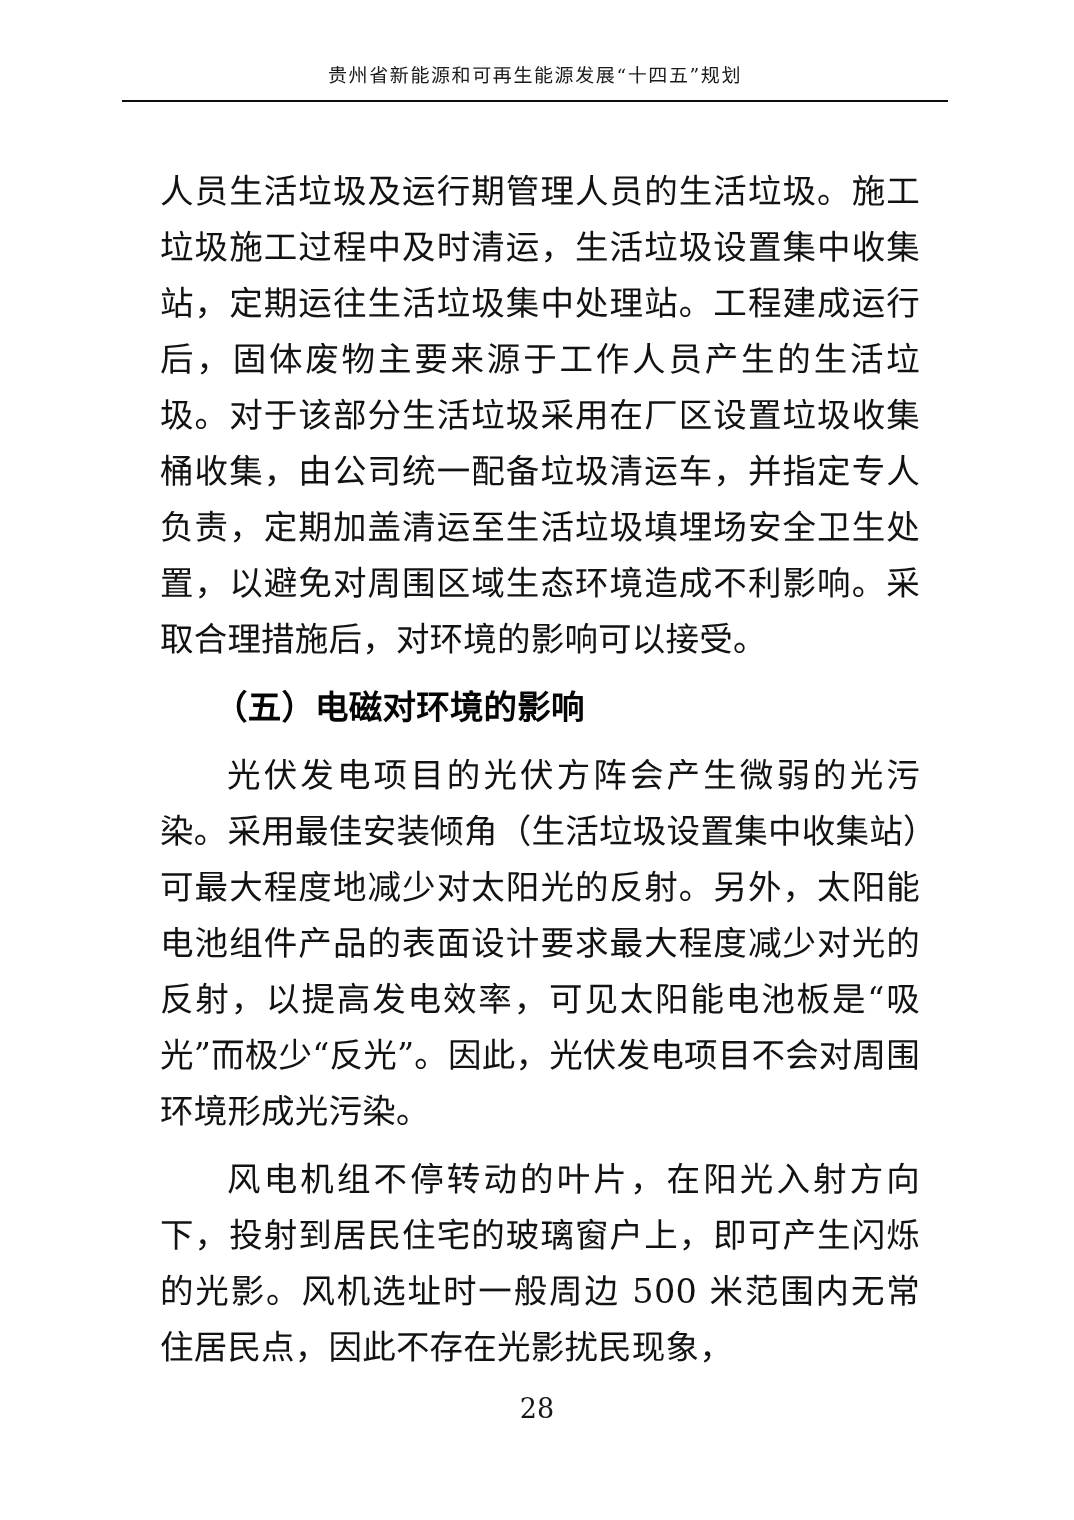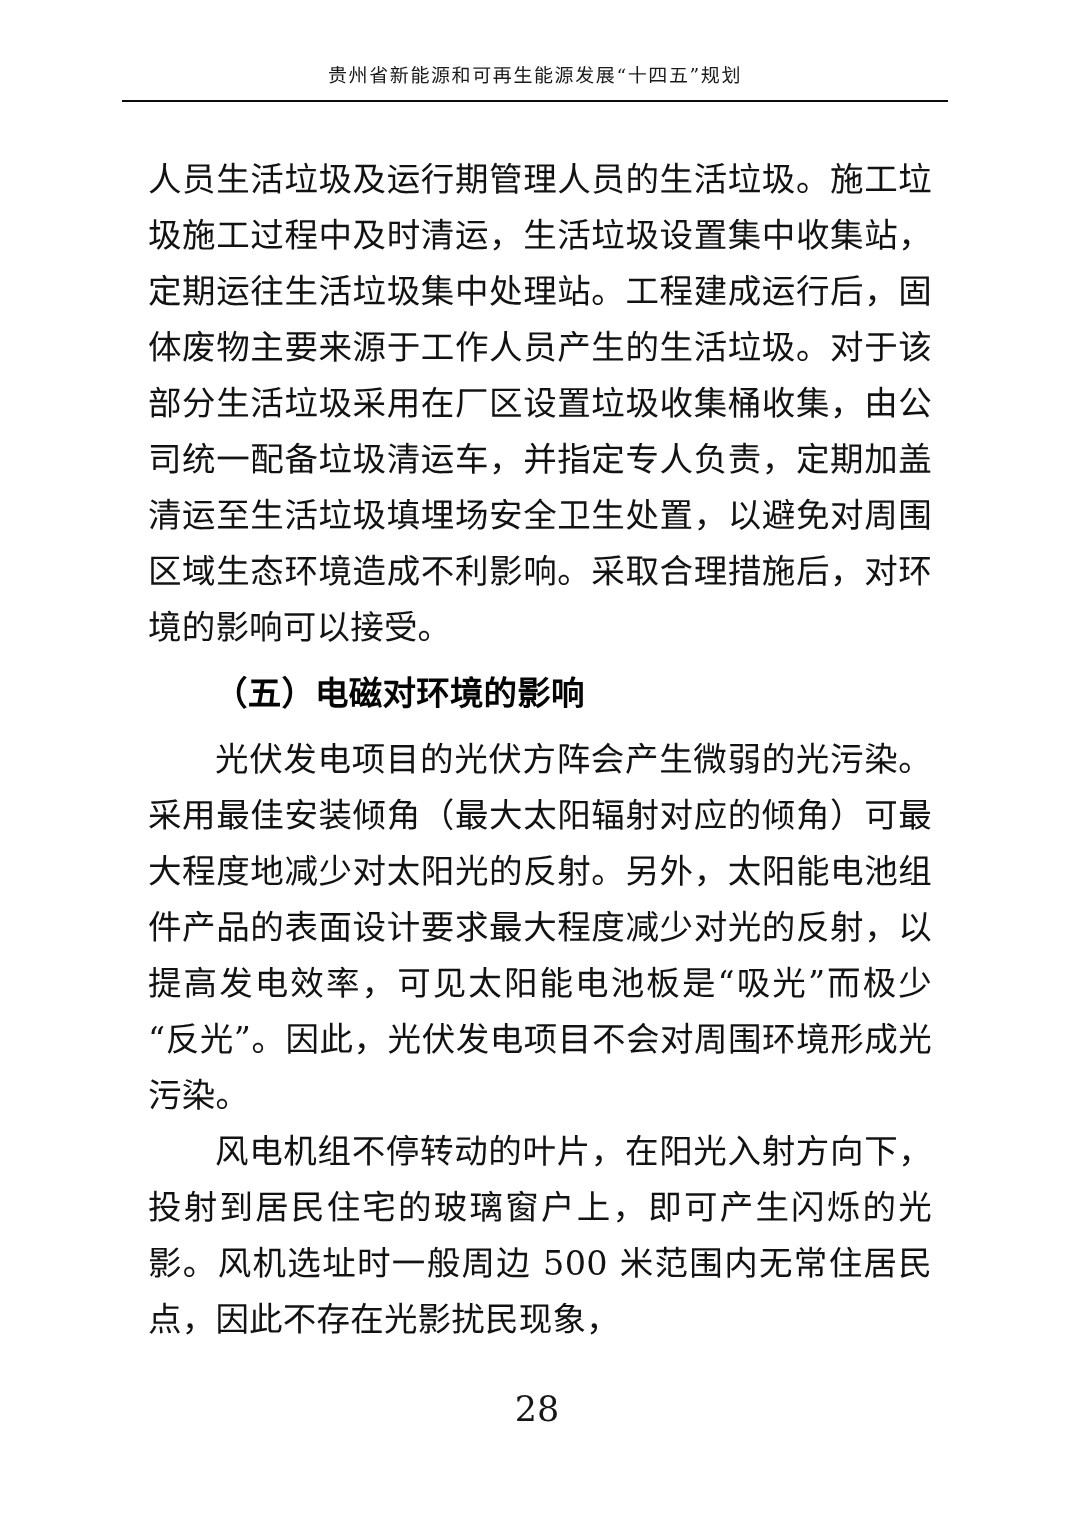--- a/index.html
+++ b/index.html
@@ -50,21 +50,21 @@
 
   
   .content {
     position: absolute;
     left: 148px;
     top: 152px;
     width: 784px;
   }
 
   .para {
-    margin: 0;
+    margin: 12px;
     font-size: 33.5px;
     line-height: 56px;
     letter-spacing: 0.2px;
     text-align: justify;
     text-justify: inter-ideograph;
     color: #121212;
     font-weight: 400;
     text-indent: 0;
   }
 
@@ -87,21 +87,21 @@
   .folio {
     position: absolute;
     left: 0;
     top: 1392px;
     width: 1074px;
     text-align: center;
   }
 
   .folio-number {
     font-family: "DejaVu Serif", "Liberation Serif", serif;
-    font-size: 35px;
+    font-size: 27px;
     line-height: 34px;
     color: #161616;
   }
 </style>
 </head>
 <body>
 
 <div class="page">
 
   <div class="page-header">
@@ -110,21 +110,21 @@
   <div class="header-rule"></div>
 
   <div class="content">
 
     <p class="para">人员生活垃圾及运行期管理人员的生活垃圾。施工垃圾施工过程中及时清运，生活垃圾设置集中收集站，定期运往生活垃圾集中处理站。工程建成运行后，固体废物主要来源于工作人员产生的生活垃圾。对于该部分生活垃圾采用在厂区设置垃圾收集桶收集，由公司统一配备垃圾清运车，并指定专人负责，定期加盖清运至生活垃圾填埋场安全卫生处置，以避免对周围区域生态环境造成不利影响。采取合理措施后，对环境的影响可以接受。</p>
 
     <h3 class="heading">（五）电磁对环境的影响</h3>
 
 
 
-    <p class="para indent">光伏发电项目的光伏方阵会产生微弱的光污染。采用最佳安装倾角（最大太阳辐射对应的倾角）可最大程度地减少对太阳光的反射。另外，太阳能电池组件产品的表面设计要求最大程度减少对光的反射，以提高发电效率，可见太阳能电池板是“吸光”而极少“反光”。因此，光伏发电项目不会对周围环境形成光污染。</p>
+    <p class="para indent">光伏发电项目的光伏方阵会产生微弱的光污染。采用最佳安装倾角（生活垃圾设置集中收集站）可最大程度地减少对太阳光的反射。另外，太阳能电池组件产品的表面设计要求最大程度减少对光的反射，以提高发电效率，可见太阳能电池板是“吸光”而极少“反光”。因此，光伏发电项目不会对周围环境形成光污染。</p>
 
     <p class="para indent">风电机组不停转动的叶片，在阳光入射方向下，投射到居民住宅的玻璃窗户上，即可产生闪烁的光影。风机选址时一般周边 500 米范围内无常住居民点，因此不存在光影扰民现象，</p>
 
   </div>
 
   <div class="folio">
     <span class="folio-number">28</span>
   </div>
 
 </div>

